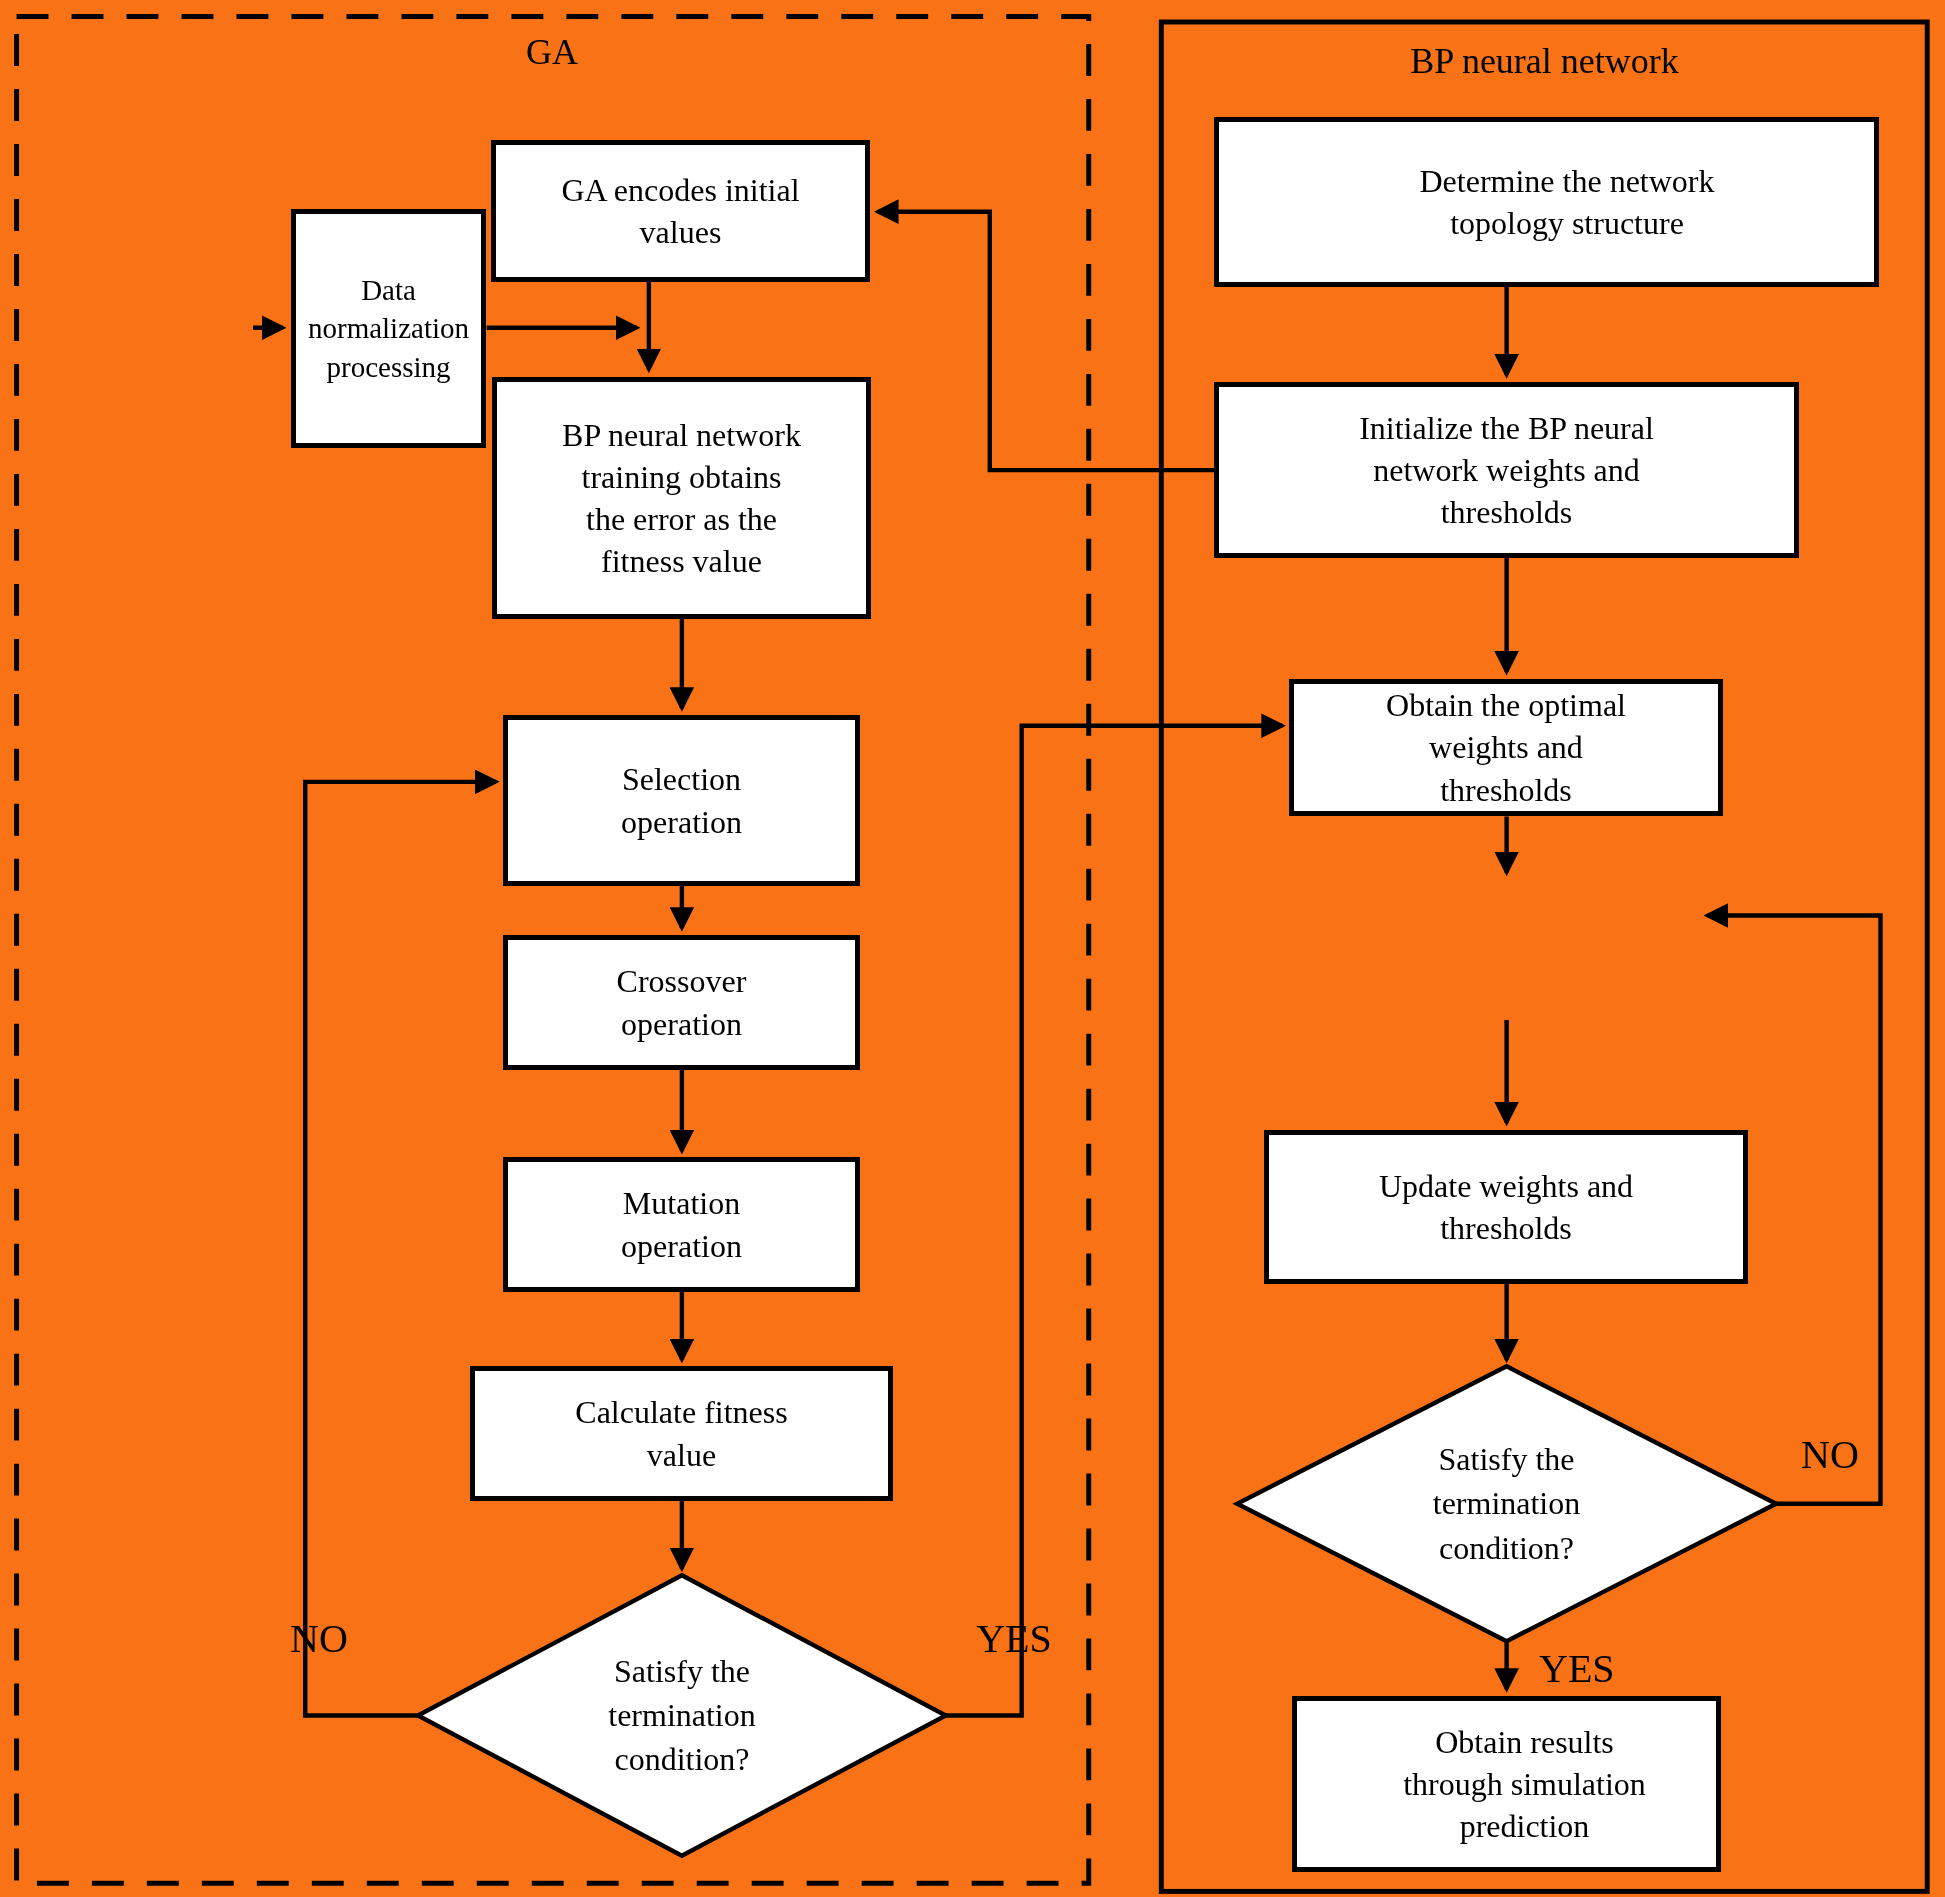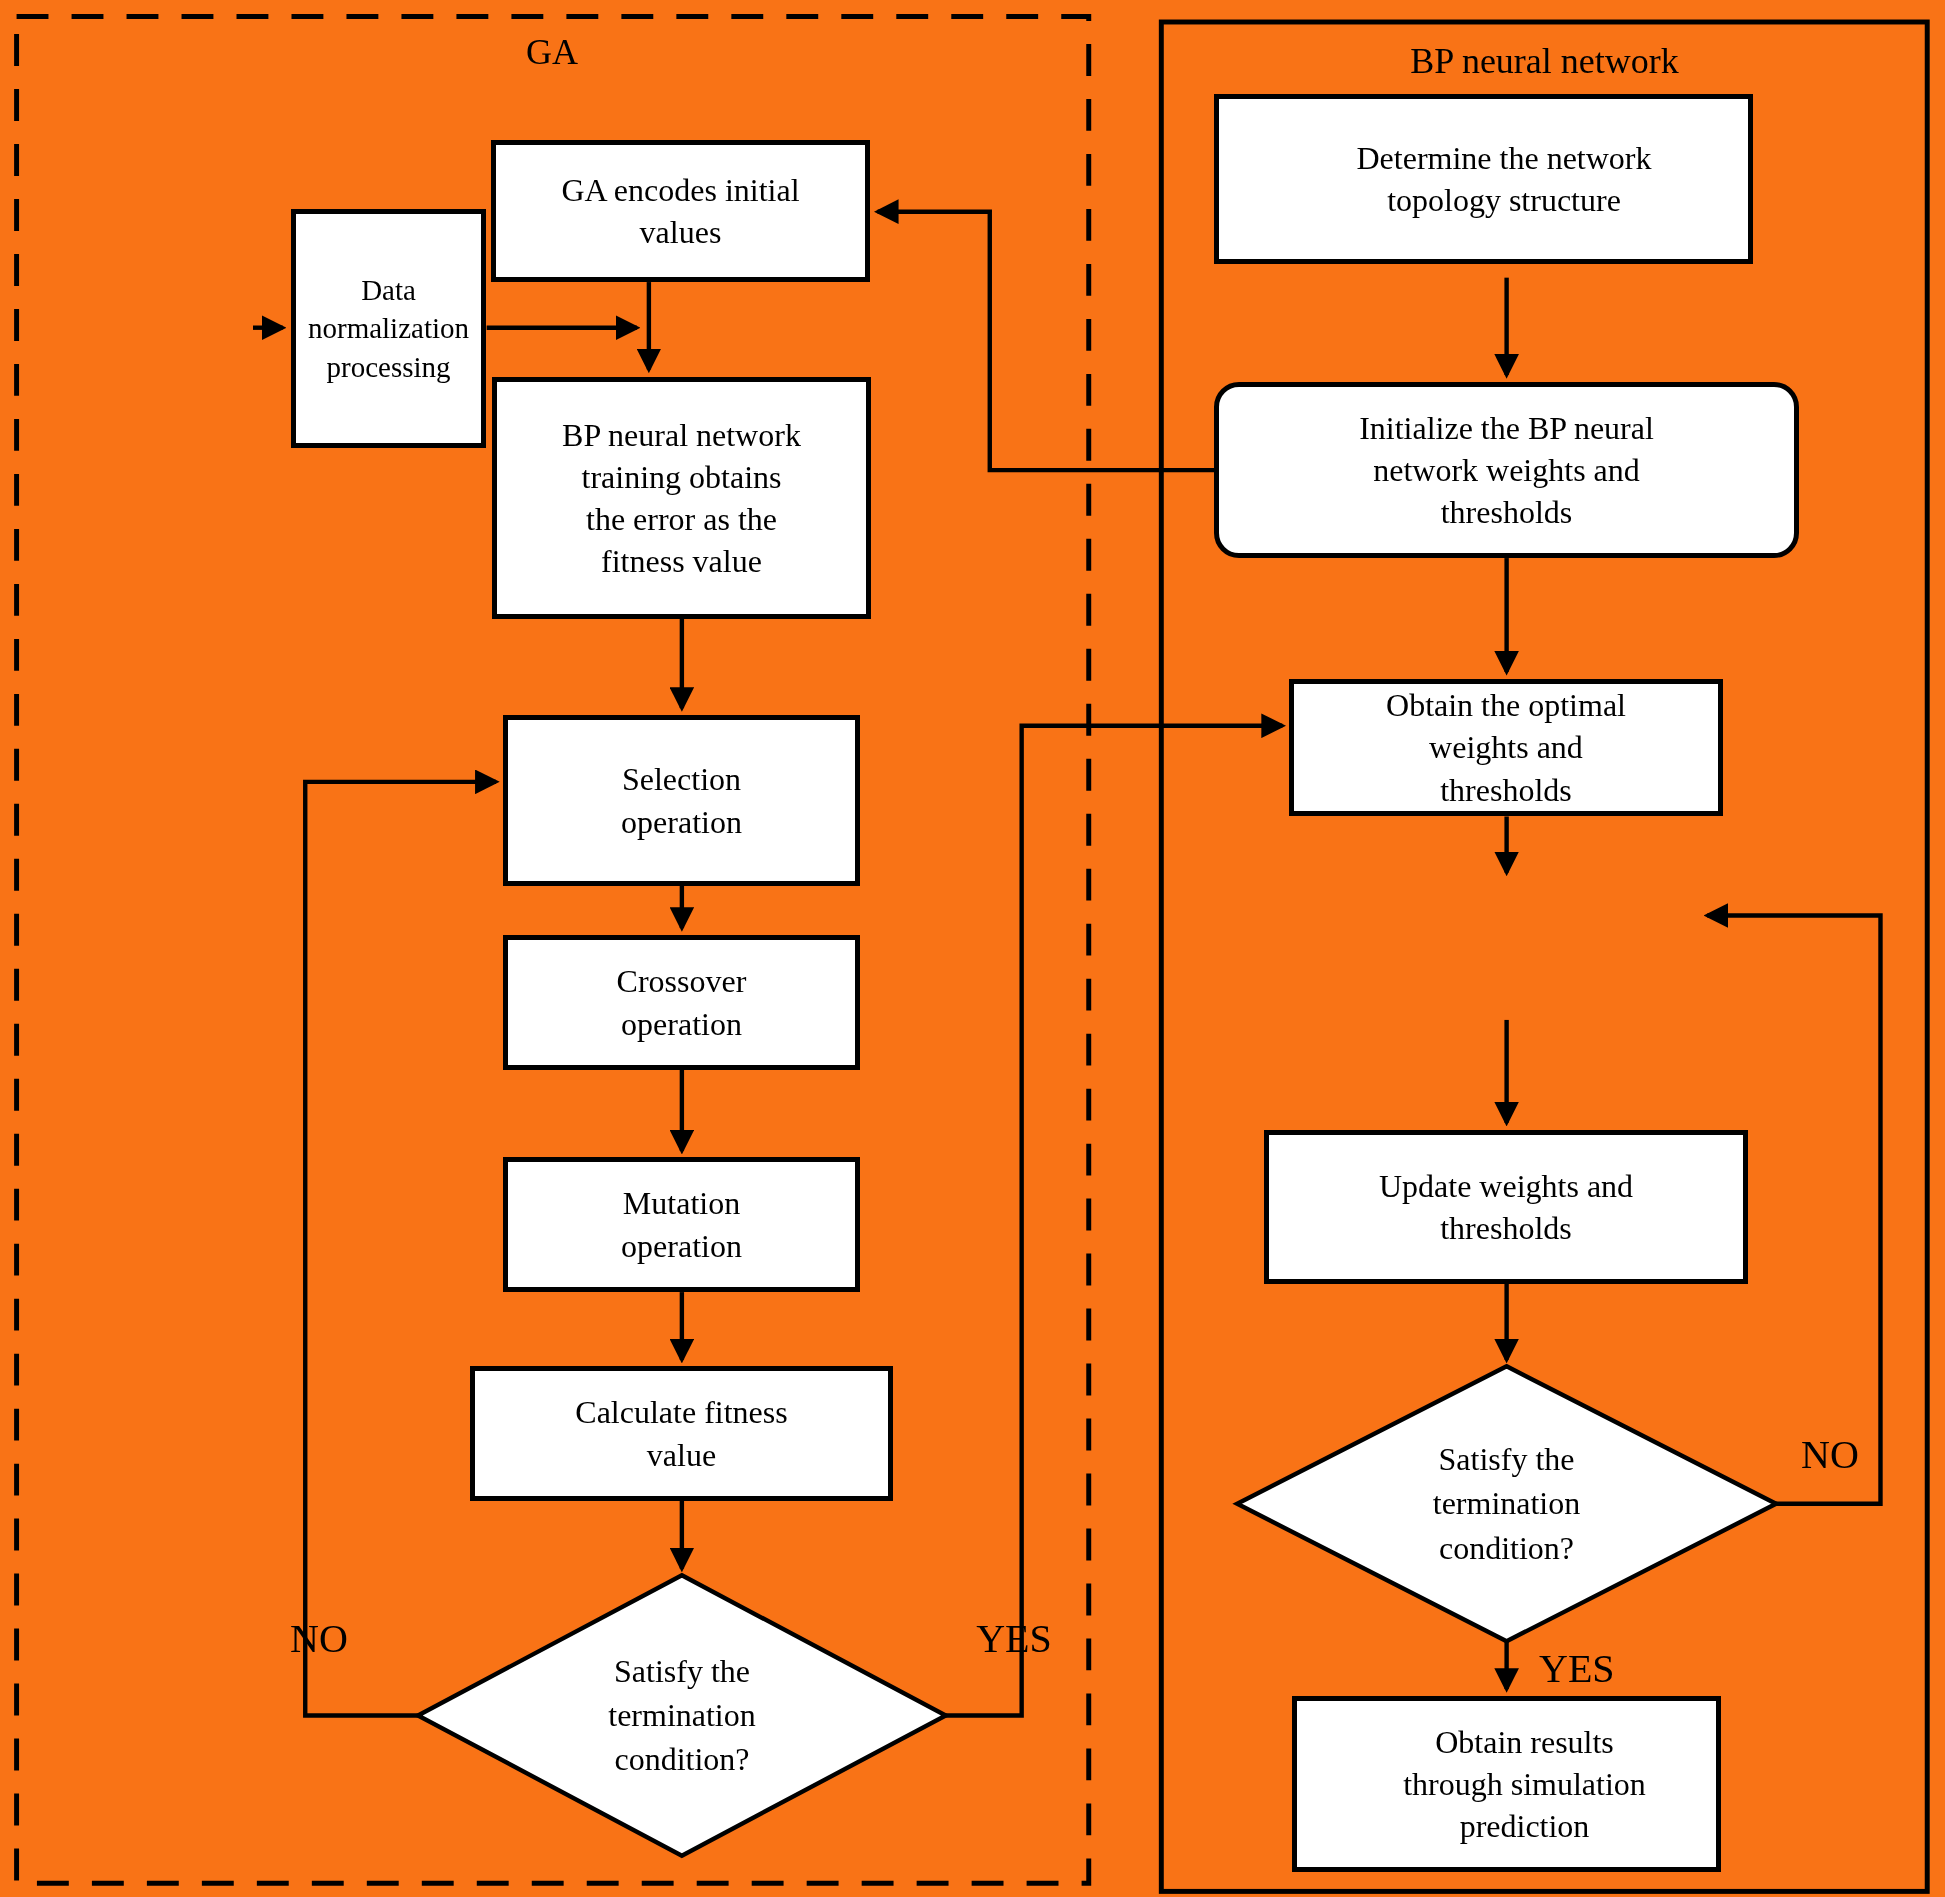--- a/index.html
+++ b/index.html
@@ -23,22 +23,22 @@
   #node-selection{left:503px;top:715px;width:357px;height:171px;}
   #node-crossover{left:503px;top:935px;width:357px;height:135px;}
   #node-mutation{left:503px;top:1157px;width:357px;height:135px;}
   #node-calcfit{left:470px;top:1366px;width:423px;height:135px;}
   #ga-diamond-text{left:418px;top:1575px;width:528px;height:280px;}
   #ga-no{left:253px;top:1619px;width:132px;}
   #ga-yes{left:948px;top:1619px;width:132px;}
 
   
   #bp-title{left:1161px;top:43px;width:767px;}
-  #node-topology{left:1214px;top:94px;width:539px;height:170px;padding-left:41px;}
-  #node-initialize{left:1214px;top:382px;width:585px;height:176px;border-radius:25px;}
+  #node-topology{left:1214px;top:117px;width:665px;height:170px;padding-left:41px;}
+  #node-initialize{left:1214px;top:382px;width:585px;height:176px;}
   #node-optimal{left:1289px;top:679px;width:434px;height:137px;}
   #node-calcerror{left:1313px;top:880px;width:387px;height:140px;}
   #node-update{left:1264px;top:1130px;width:484px;height:154px;}
   #bp-diamond-text{left:1237px;top:1366px;width:539px;height:275px;}
   #bp-no{left:1778px;top:1435px;width:104px;}
   #bp-yes{left:1539px;top:1649px;width:143px;text-align:left;}
   #node-results{left:1292px;top:1696px;width:429px;height:176px;padding-left:36px;}
 </style>
 </head>
 <body>

